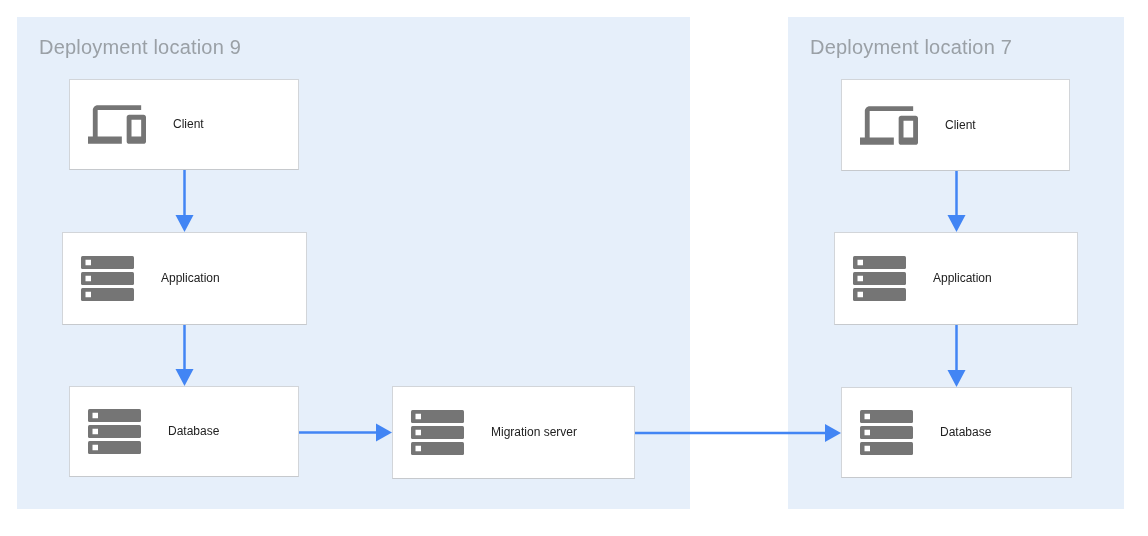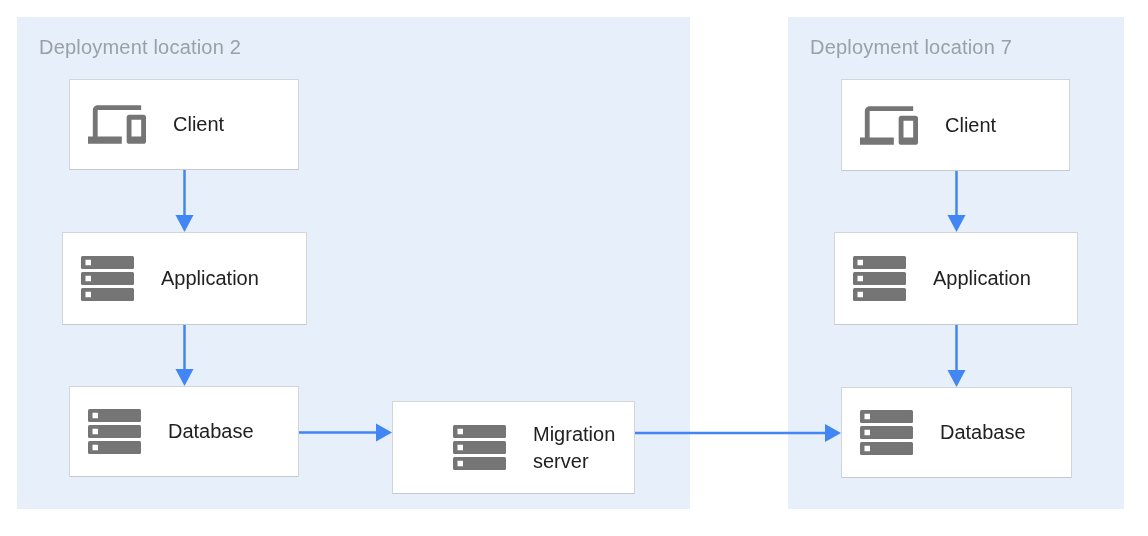--- a/index.html
+++ b/index.html
@@ -43,47 +43,47 @@
   }
   .node .icon {
     display: inline-flex;
     align-items: center;
     justify-content: center;
     margin-left: 18px;
     flex: none;
   }
   .node .node-label {
     margin-left: 27px;
-    font-size: 20px;
+    font-size: 12px;
     line-height: 27px;
     color: #212121;
   }
   .node-client-1     { left: 69px;  top: 79px;  width: 230px; height: 91px; }
   .node-application-1{ left: 62px;  top: 232px; width: 245px; height: 93px; }
   .node-database-1   { left: 69px;  top: 386px; width: 230px; height: 91px; }
-  .node-migration    { left: 392px; top: 401px; width: 243px; height: 93px; padding-left: 42px; }
+  .node-migration    { left: 392px; top: 386px; width: 243px; height: 93px; }
   .node-client-2     { left: 841px; top: 79px;  width: 229px; height: 92px; }
   .node-application-2{ left: 834px; top: 232px; width: 244px; height: 93px; }
   .node-database-2   { left: 841px; top: 387px; width: 231px; height: 91px; }
   .node-migration .node-label { max-width: 104px; }
   .arrows {
     position: absolute;
     left: 0; top: 0;
     width: 1148px;
     height: 536px;
     pointer-events: none;
   }
 </style>
 </head>
 <body>
 
 <div class="canvas">
 
   <div class="region region-1">
-    <div class="region-title">Deployment location 2</div>
+    <div class="region-title">Deployment location 9</div>
   </div>
   <div class="region region-2">
     <div class="region-title">Deployment location 7</div>
   </div>
 
   <svg class="arrows" viewBox="0 0 1148 536" xmlns="http://www.w3.org/2000/svg">
     <g stroke="#4285F4" fill="#4285F4" stroke-width="2.5">
       <line x1="184.5" y1="170" x2="184.5" y2="217"></line>
       <polygon points="175.5,215 193.5,215 184.5,232" stroke="none"></polygon>
     </g>

